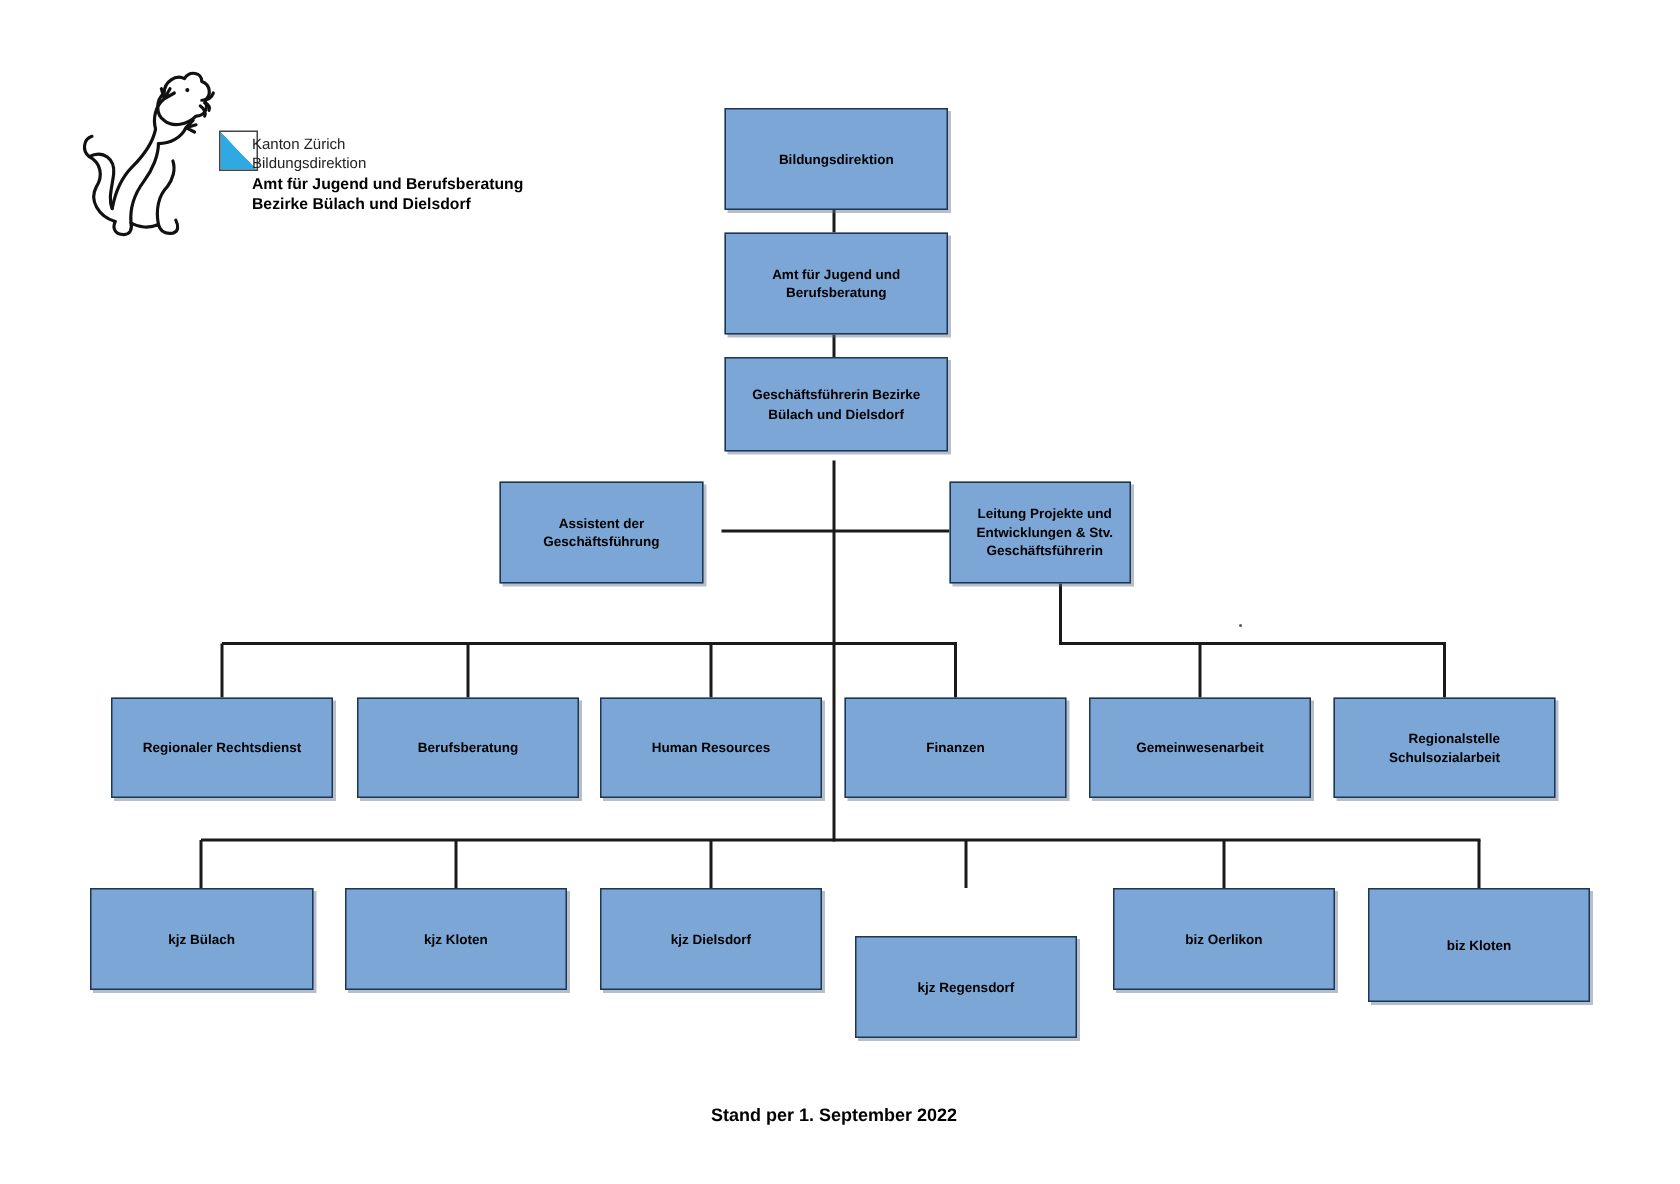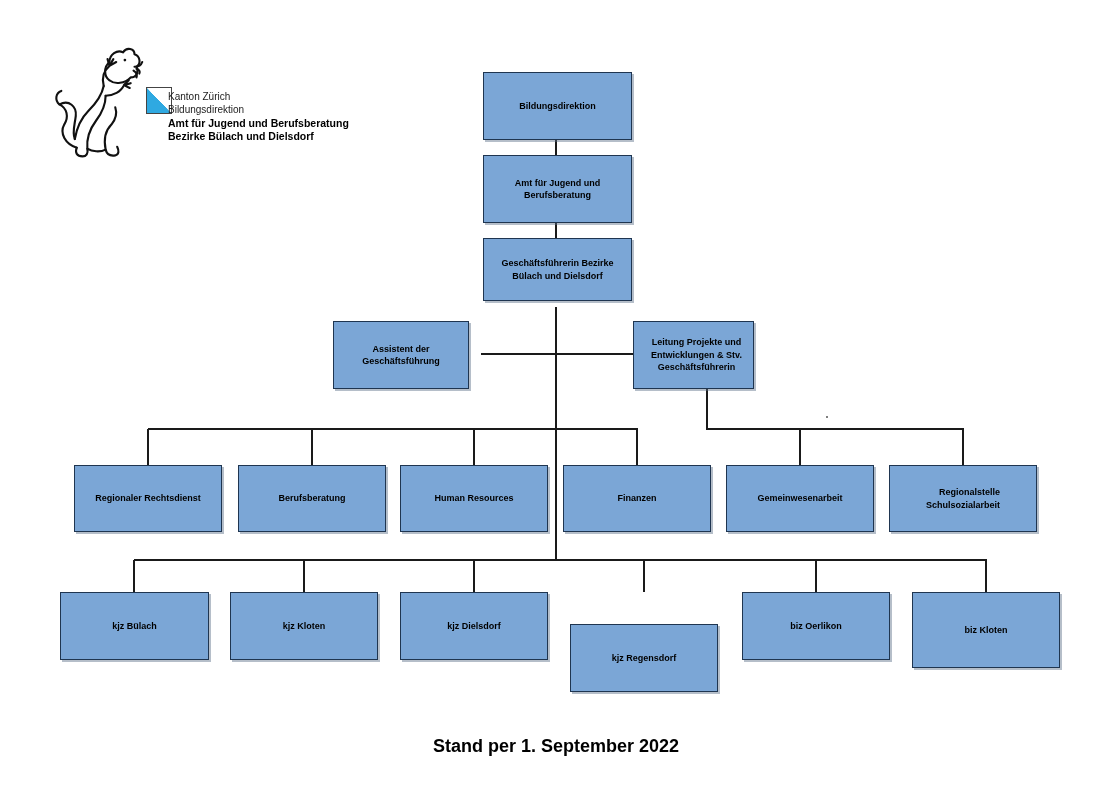--- a/index.html
+++ b/index.html
@@ -46,21 +46,21 @@
   }
   .edge{position:absolute;background:var(--line);z-index:1;}
   #stray-dot{
     position:absolute;left:826px;top:416px;width:2px;height:2px;
     background:#555;border-radius:50%;z-index:1;
   }
   
   #caption{
     position:absolute;left:0;top:736px;width:1112px;
     text-align:center;
-    font-weight:bold;font-size:18px;color:#000;
+    font-weight:bold;font-size:12px;color:#000;
   }
 </style>
 </head>
 <body>
 
 <div id="canvas">
 
   <svg id="lion" viewBox="0 0 100 135" xmlns="http://www.w3.org/2000/svg">
     <g fill="none" stroke="#111" stroke-width="2.2" stroke-linecap="round" stroke-linejoin="round">
 

